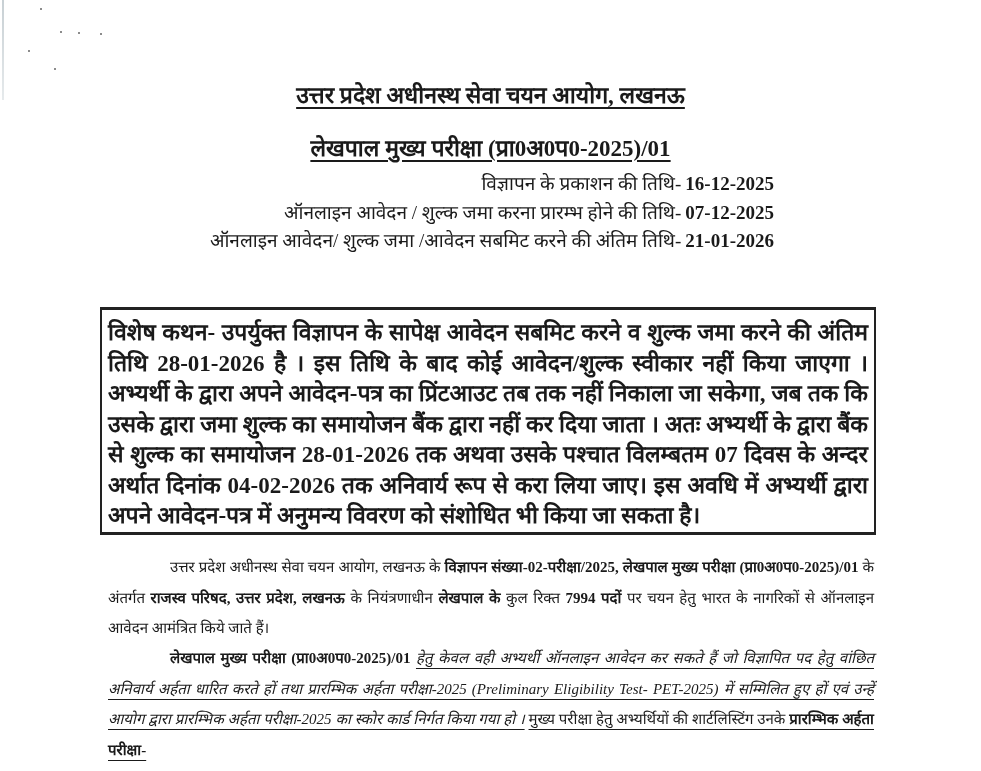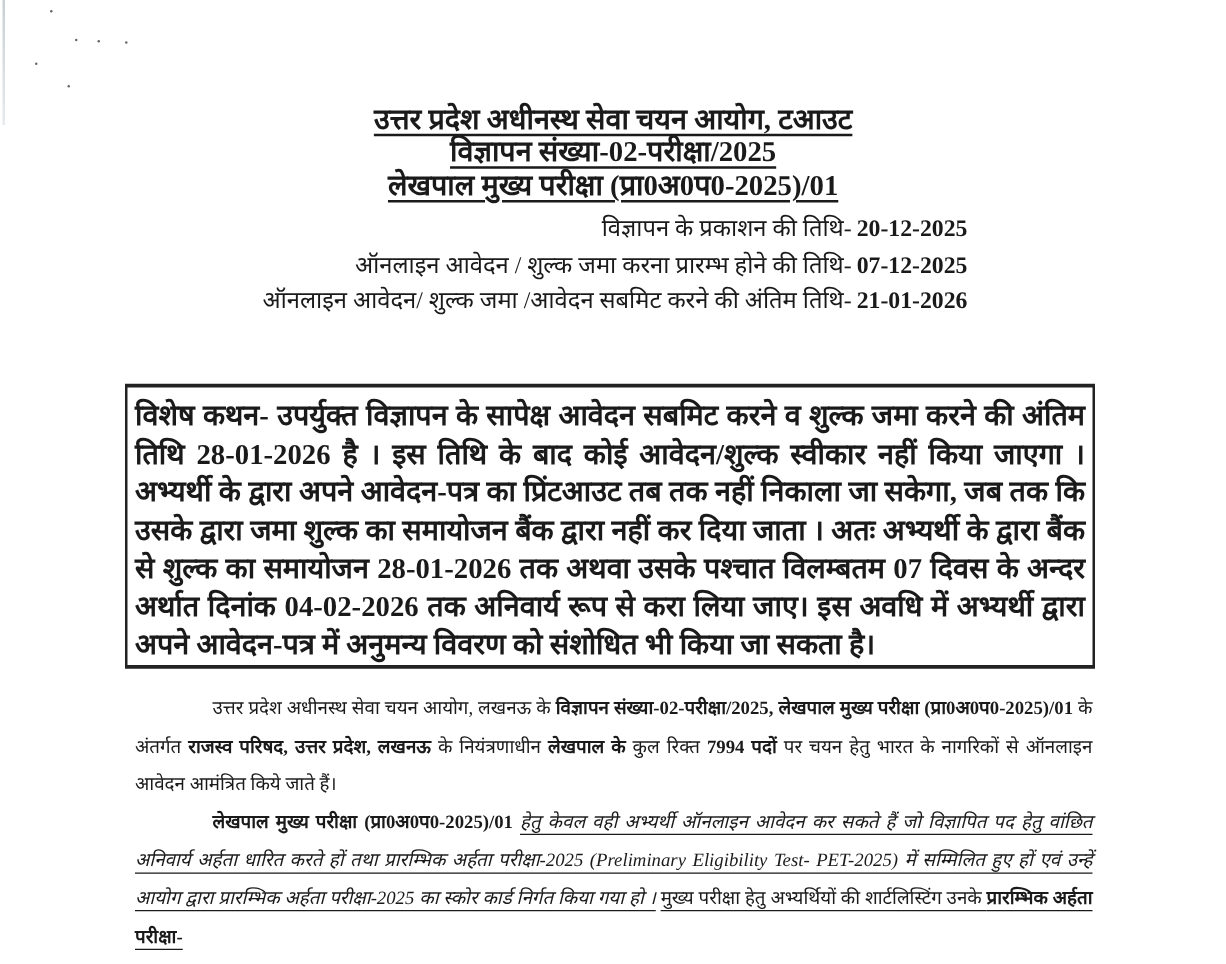--- a/index.html
+++ b/index.html
@@ -56,32 +56,29 @@
 <div class="page">
   <div class="scan-edge"></div>
   <div class="speck" style="left:40px;top:8px"></div>
   <div class="speck" style="left:60px;top:31px"></div>
   <div class="speck" style="left:78px;top:32px"></div>
   <div class="speck" style="left:100px;top:33px"></div>
   <div class="speck" style="left:28px;top:50px"></div>
   <div class="speck" style="left:54px;top:68px"></div>
 
   <div class="heading h1">
-    <span>उत्तर प्रदेश अधीनस्थ सेवा चयन आयोग, टआउट</span>
-  </div>
-  <div class="heading h2">
-    <span>विज्ञापन संख्या-02-परीक्षा/2025</span>
+    <span>उत्तर प्रदेश अधीनस्थ सेवा चयन आयोग, लखनऊ</span>
   </div>
   <div class="heading h3">
     <span>लेखपाल मुख्य परीक्षा (प्रा0अ0प0-2025)/01</span>
   </div>
 
   <div class="dates">
     <div class="date-row">
-      <span class="lbl">विज्ञापन के प्रकाशन की तिथि-</span><span class="val">20-12-2025</span>
+      <span class="lbl">विज्ञापन के प्रकाशन की तिथि-</span><span class="val">16-12-2025</span>
     </div>
     <div class="date-row">
       <span class="lbl">ऑनलाइन आवेदन / शुल्क जमा करना प्रारम्भ होने की तिथि-</span><span class="val">07-12-2025</span>
     </div>
     <div class="date-row">
       <span class="lbl">ऑनलाइन आवेदन/ शुल्क जमा /आवेदन सबमिट करने की अंतिम तिथि-</span><span class="val">21-01-2026</span>
     </div>
   </div>
 
   <div class="notice-box">

